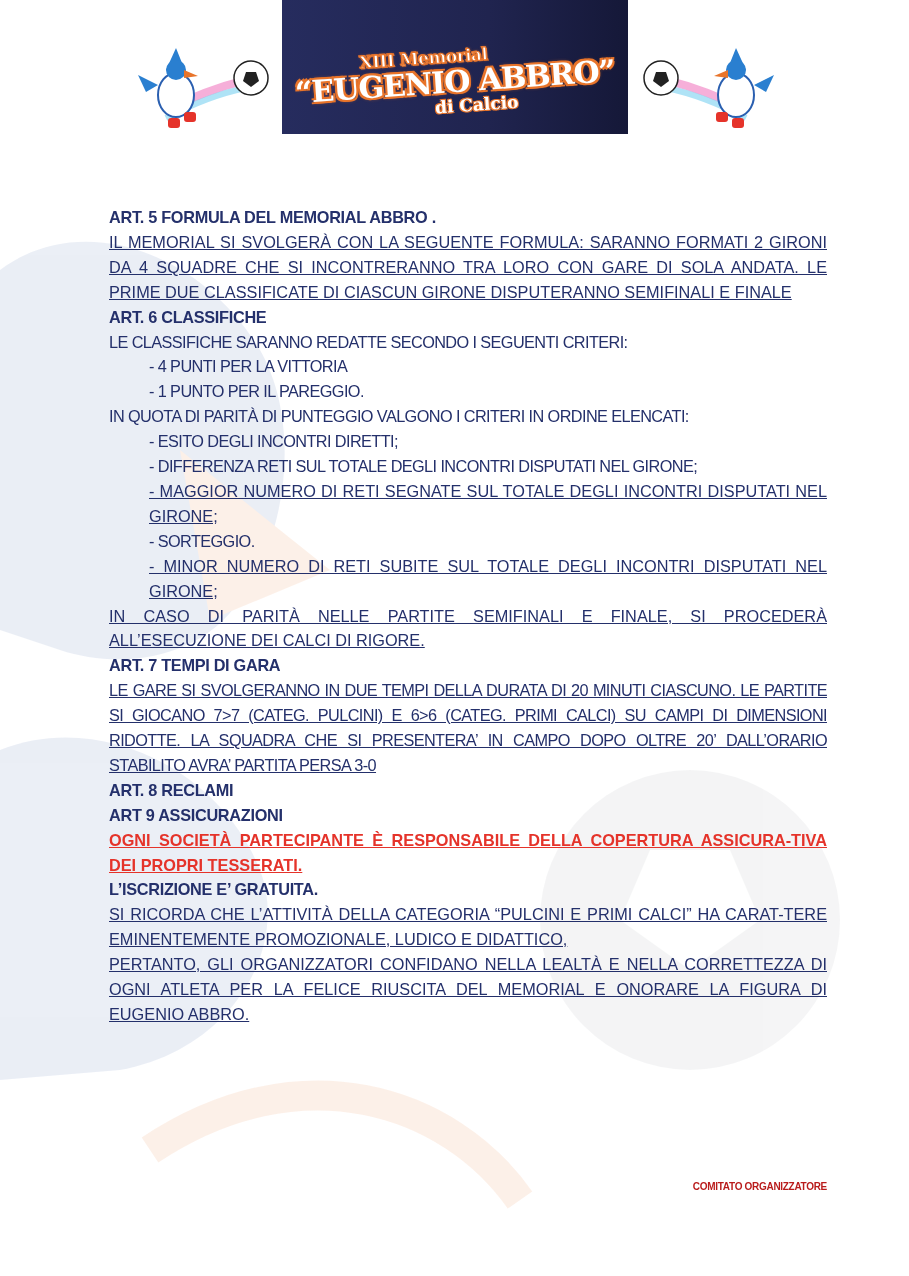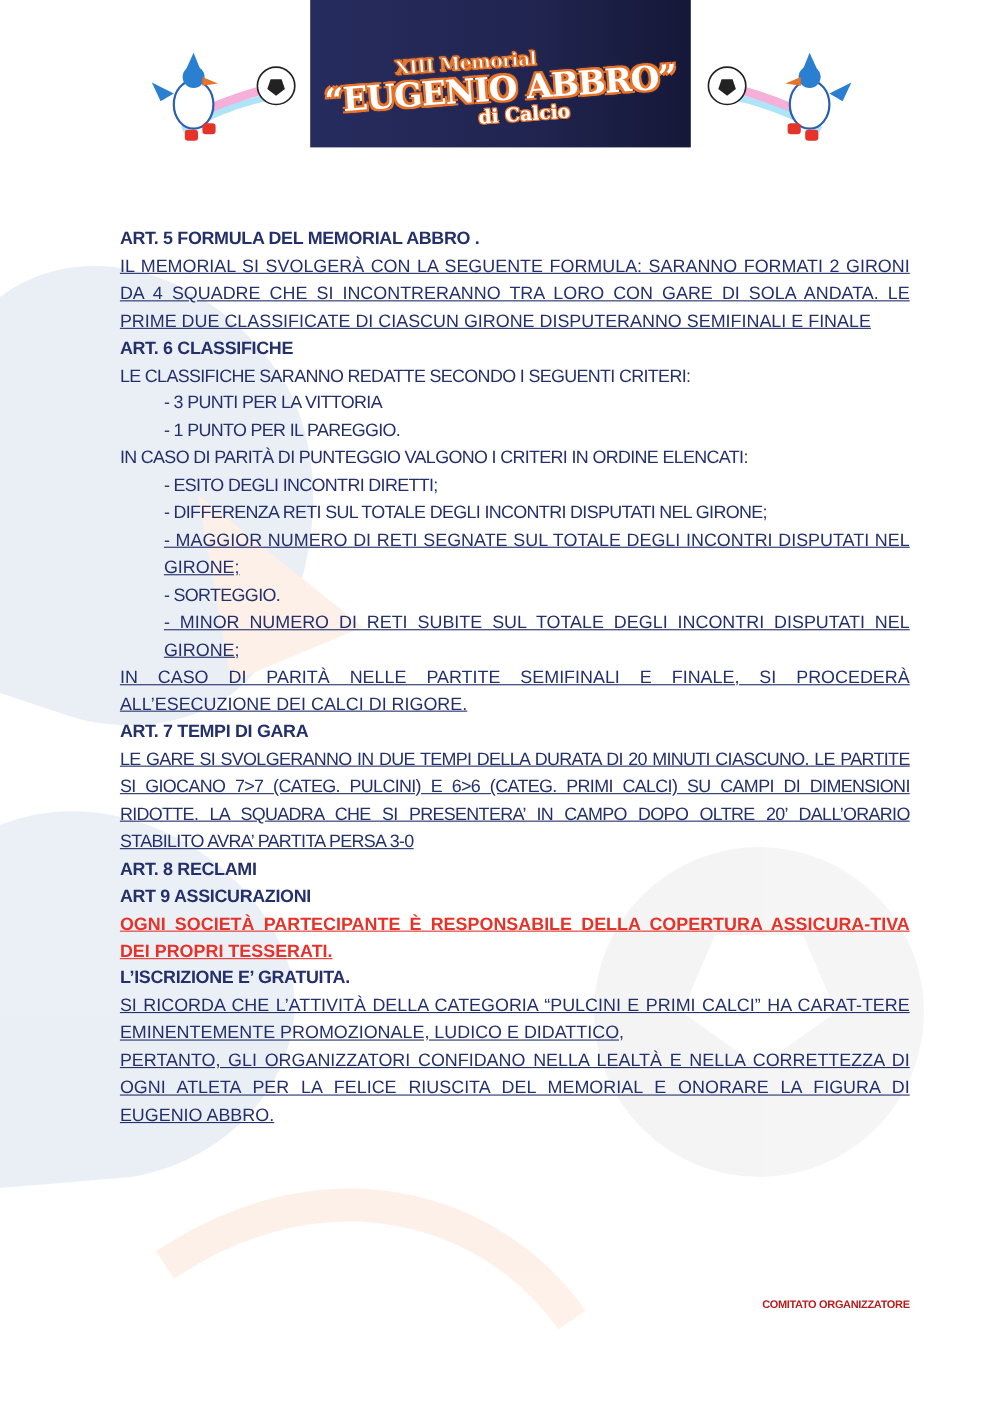--- a/index.html
+++ b/index.html
@@ -105,23 +105,23 @@
 
 <main class="content">
   <section>
     <p class="head">ART. 5  FORMULA DEL MEMORIAL ABBRO .</p>
     <p class="just">IL MEMORIAL SI SVOLGERÀ CON LA SEGUENTE FORMULA: SARANNO FORMATI 2 GIRONI DA 4 SQUADRE CHE SI INCONTRERANNO TRA LORO CON GARE DI SOLA ANDATA. LE PRIME DUE CLASSIFICATE DI CIASCUN GIRONE DISPUTERANNO SEMIFINALI E FINALE</p>
   </section>
 
   <section>
     <p class="head">ART. 6 CLASSIFICHE</p>
     <p class="cond">LE CLASSIFICHE SARANNO REDATTE SECONDO I SEGUENTI CRITERI:</p>
-    <p class="ind cond">- 3 PUNTI PER LA VITTORIA</p>
+    <p class="ind cond">- 4 PUNTI PER LA VITTORIA</p>
     <p class="ind cond">- 1 PUNTO PER IL PAREGGIO.</p>
-    <p class="cond">IN CASO DI PARITÀ DI PUNTEGGIO VALGONO I CRITERI IN ORDINE ELENCATI:</p>
+    <p class="cond">IN QUOTA DI PARITÀ DI PUNTEGGIO VALGONO I CRITERI IN ORDINE ELENCATI:</p>
     <p class="ind cond">- ESITO DEGLI INCONTRI DIRETTI;</p>
     <p class="ind cond">- DIFFERENZA RETI SUL TOTALE DEGLI INCONTRI DISPUTATI NEL GIRONE;</p>
     <p class="ind just">- MAGGIOR NUMERO DI RETI SEGNATE SUL TOTALE DEGLI INCONTRI DISPUTATI NEL GIRONE;</p>
     <p class="ind cond">- SORTEGGIO.</p>
     <p class="ind just">- MINOR NUMERO DI RETI SUBITE SUL TOTALE DEGLI INCONTRI DISPUTATI NEL GIRONE;</p>
     <p class="just">IN CASO DI PARITÀ NELLE PARTITE SEMIFINALI E FINALE, SI PROCEDERÀ ALL’ESECUZIONE DEI CALCI DI RIGORE.</p>
   </section>
 
   <section>
     <p class="head">ART. 7 TEMPI DI GARA</p>

